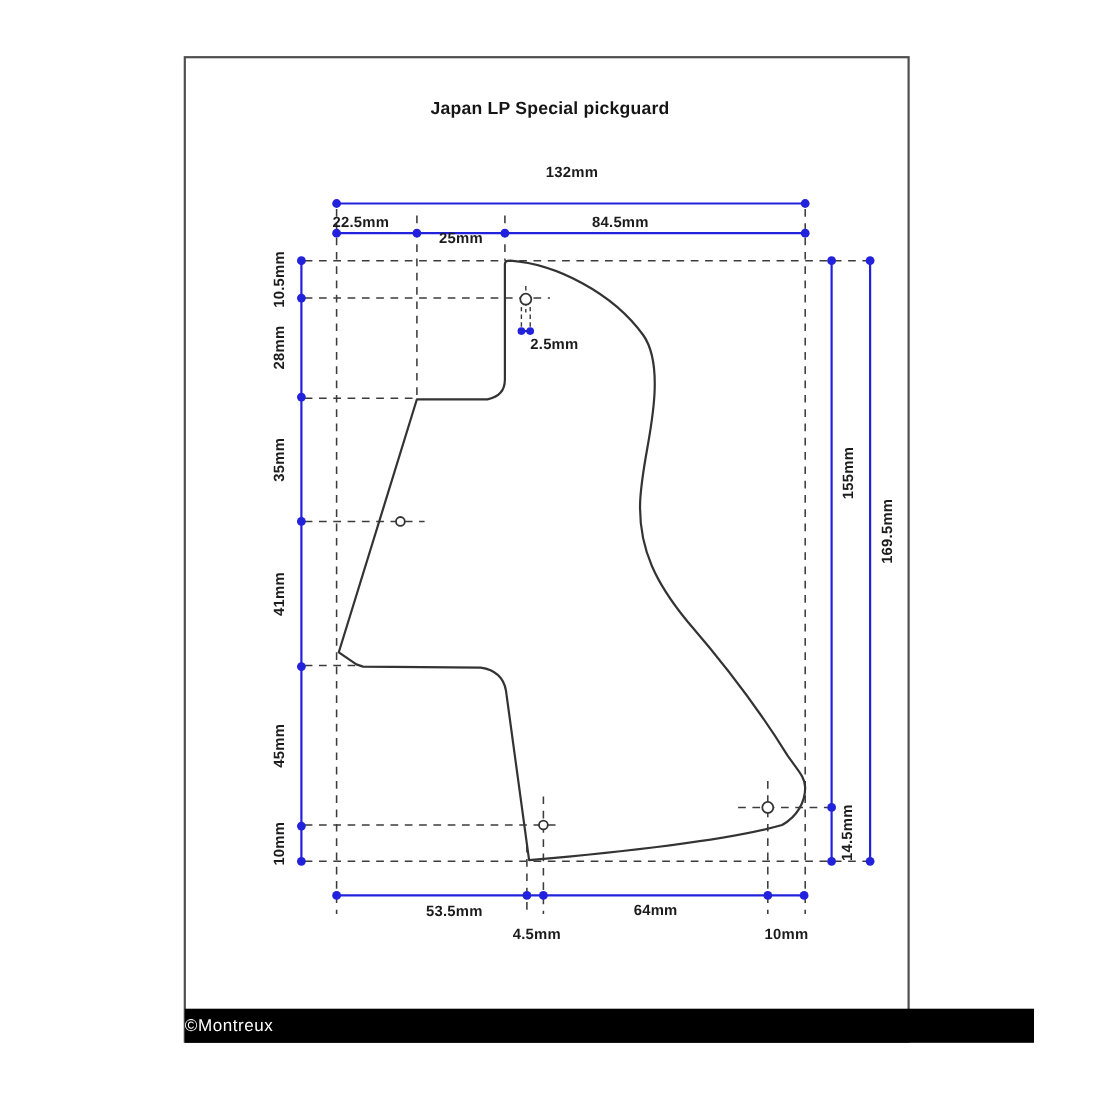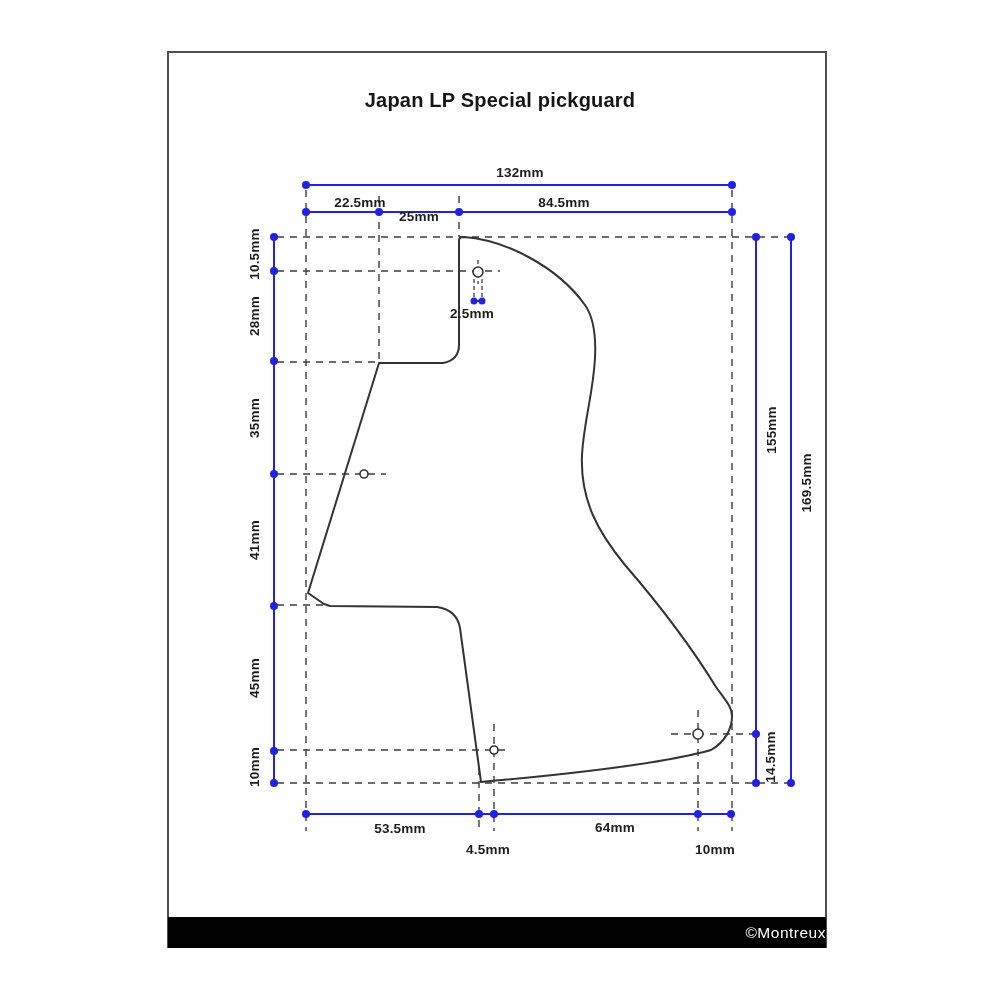--- a/index.html
+++ b/index.html
@@ -17,23 +17,23 @@
   svg.drawing{position:absolute;left:0;top:0;width:1000px;height:1000px;}
   .dash{stroke:var(--drawing-ink);stroke-width:1.4;stroke-dasharray:7 6;fill:none;}
   .dash-fine{stroke:var(--drawing-ink);stroke-width:1.3;stroke-dasharray:4 3;fill:none;}
   .outline{stroke:#333;stroke-width:2;fill:none;stroke-linejoin:round;}
   .blue-line{stroke:var(--dimension-blue);stroke-width:2;}
   .dot{fill:var(--dimension-blue);stroke:none;}
   .hole{stroke:#333;stroke-width:1.6;fill:#fff;}
   .lbl{position:absolute;transform:translate(-50%,-50%);white-space:nowrap;
        font-weight:600;font-size:13.5px;color:#1c1c1c;letter-spacing:.2px;}
   .rot{transform:translate(-50%,-50%) rotate(-90deg);}
-  .title{font-size:20px;font-weight:700;color:#151515;}
-  .footerbar{position:absolute;left:168px;top:917px;width:658px;height:31px;
-             background:var(--footer-bg);display:flex;align-items:center;justify-content:flex-end;}
+  .title{font-size:16px;font-weight:700;color:#151515;}
+  .footerbar{position:absolute;left:168px;top:917px;width:772px;height:31px;
+             background:var(--footer-bg);display:flex;align-items:center;justify-content:flex-start;}
   .footerbar .brand{color:var(--footer-text);font-size:15.5px;font-weight:500;letter-spacing:.5px;}
 </style>
 </head>
 <body>
 
 <div class="stage">
 
   <div class="frame"></div>
 
   <svg class="drawing" viewBox="0 0 1000 1000">
@@ -114,39 +114,39 @@
       <circle class="dot" cx="756" cy="783" r="4"></circle>
       <circle class="dot" cx="791" cy="237" r="4"></circle>
       <circle class="dot" cx="791" cy="783" r="4"></circle>
       <circle class="dot" cx="474" cy="301" r="3.5"></circle>
       <circle class="dot" cx="482" cy="301" r="3.5"></circle>
     </g>
   </svg>
 
   <div class="lbl title" style="left:500px;top:100px">Japan LP Special pickguard</div>
 
-  <div class="lbl" style="left:520px;top:172px">132mm</div>
-  <div class="lbl" style="left:360px;top:202px">22.5mm</div>
+  <div class="lbl" style="left:520px;top:156px">132mm</div>
+  <div class="lbl" style="left:328px;top:202px">22.5mm</div>
   <div class="lbl" style="left:419px;top:216px">25mm</div>
   <div class="lbl" style="left:564px;top:202px">84.5mm</div>
-  <div class="lbl" style="left:472px;top:313px">2.5mm</div>
+  <div class="lbl" style="left:504px;top:313px">2.5mm</div>
 
   <div class="lbl rot" style="left:254px;top:254px">10.5mm</div>
   <div class="lbl rot" style="left:254px;top:316px">28mm</div>
   <div class="lbl rot" style="left:254px;top:418px">35mm</div>
   <div class="lbl rot" style="left:254px;top:540px">41mm</div>
   <div class="lbl rot" style="left:254px;top:678px">45mm</div>
   <div class="lbl rot" style="left:254px;top:767px">10mm</div>
 
   <div class="lbl rot" style="left:771px;top:430px">155mm</div>
   <div class="lbl rot" style="left:806px;top:483px">169.5mm</div>
   <div class="lbl rot" style="left:770px;top:757px">14.5mm</div>
 
-  <div class="lbl" style="left:400px;top:828px">53.5mm</div>
+  <div class="lbl" style="left:413px;top:828px">53.5mm</div>
   <div class="lbl" style="left:488px;top:849px">4.5mm</div>
-  <div class="lbl" style="left:615px;top:827px">64mm</div>
+  <div class="lbl" style="left:596px;top:827px">64mm</div>
   <div class="lbl" style="left:715px;top:849px">10mm</div>
 
   <div class="footerbar">
     <span class="brand">©Montreux</span>
   </div>
 
 </div>
 
 </body></html>

